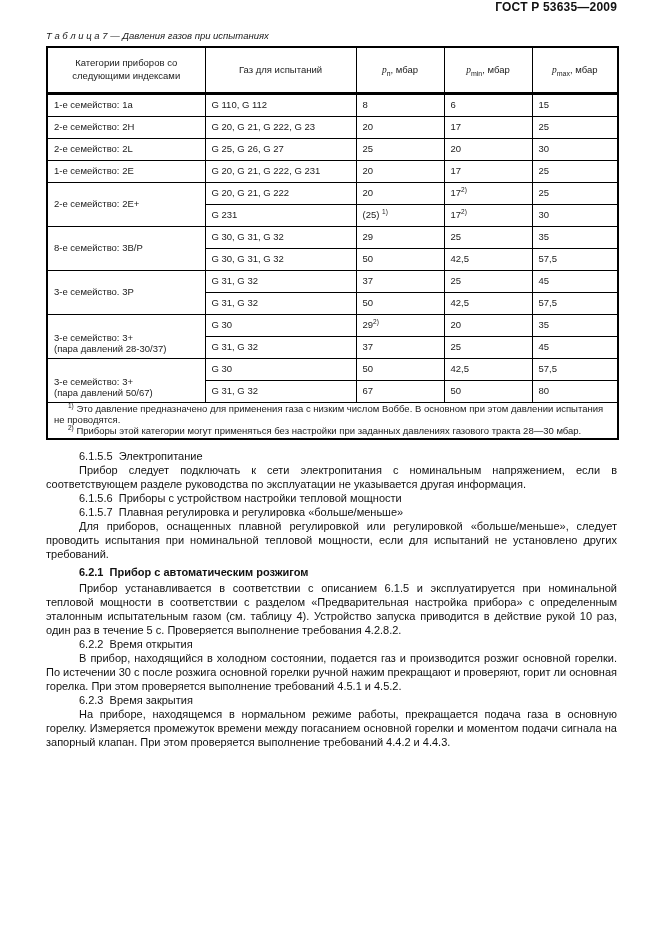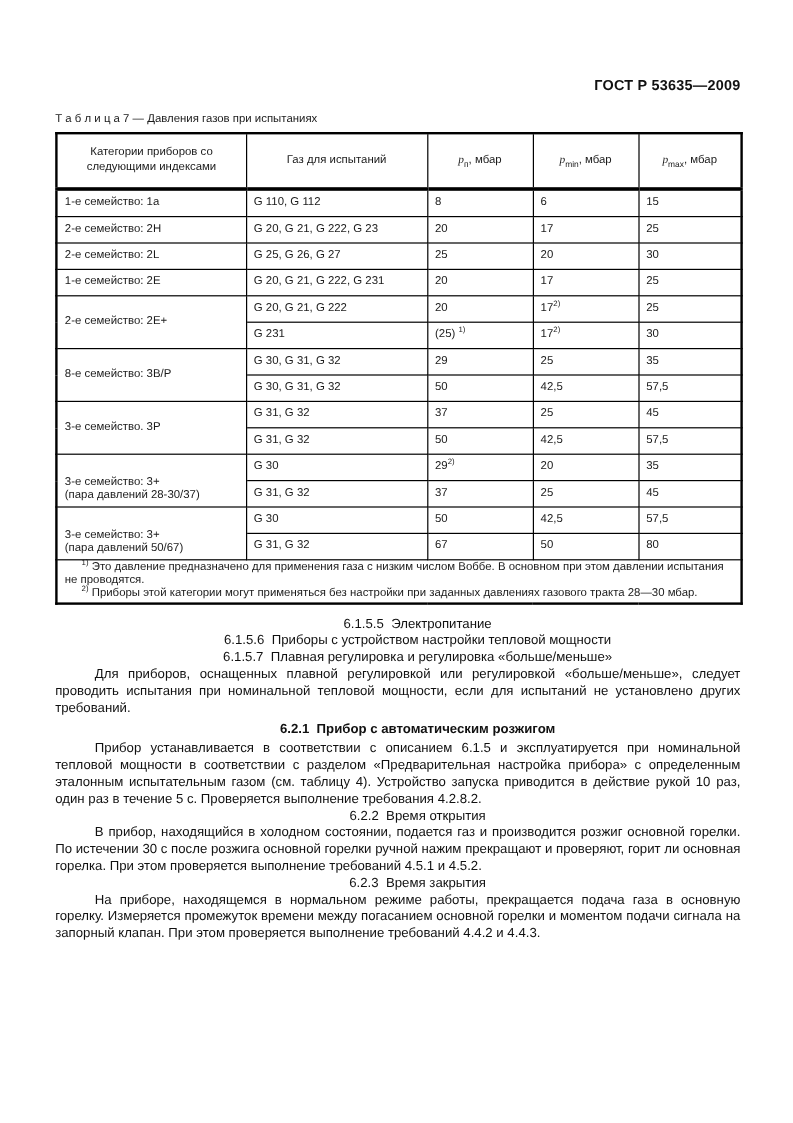--- a/index.html
+++ b/index.html
@@ -5,25 +5,25 @@
   html,body{margin:0;padding:0;background:#ffffff;}
   body{
     width:661px;height:936px;
     font-family:"Liberation Sans","DejaVu Sans",sans-serif;
     color:#111;overflow:hidden;
   }
   .page{position:relative;width:661px;height:936px;background:#fff;}
   .content{margin:0 44px 0 46px;width:571px;}
 
   .std-ref{
-    padding-top:64px;text-align:right;
+    text-align:right;
     font-size:12px;font-weight:bold;letter-spacing:0.2px;
   }
   .tbl-caption{
-    margin-top:16px;font-size:9.5px;color:#1a1a1a;
+    margin-top:16px;font-size:9.5px;color:#1a1a1a;font-style:italic;
   }
 
   table.gas{
     margin-top:5px;border-collapse:collapse;width:571px;
     font-size:9.5px;color:#1a1a1a;table-layout:fixed;
   }
   table.gas{border:2px solid #000;}
   table.gas th, table.gas td{border:1px solid #000;}
   table.gas thead th{
     border-bottom:3px solid #000;
@@ -39,21 +39,21 @@
   .psym{font-style:italic;font-family:"Liberation Serif","DejaVu Serif",serif;}
   table.gas sub{font-size:7px;line-height:0;}
   td.fnotes{
     padding:3px 9px 6px 9px;font-size:9.5px;line-height:1.32;
     border-top:1px solid #000;
   }
   .fn{text-indent:14px;}
   .fn sup{font-size:6.5px;}
 
   .sections{margin-top:9px;font-size:11px;line-height:14px;color:#111;}
-  .sec-h{text-indent:33px;white-space:pre-wrap;margin:0;text-align:center;}
+  .sec-h{text-indent:33px;white-space:pre-wrap;margin:0;}
   .sec-h.bold{font-weight:bold;margin-top:4px;margin-bottom:2px;}
   .sec-p{text-indent:33px;text-align:justify;margin:0;}
 
   .page-num{margin-top:9px;text-align:right;padding-right:30px;font-size:11px;}
 </style>
 </head>
 <body>
 
 <div class="page">
   <div class="content">
@@ -181,20 +181,21 @@
           <td class="fnotes" colspan="5">
               <div class="fn"><sup>1)</sup>&nbsp;Это давление предназначено для применения газа с низким числом Воббе. В основном при этом давлении испытания не проводятся.</div>
               <div class="fn"><sup>2)</sup>&nbsp;Приборы этой категории могут применяться без настройки при заданных давлениях газового тракта 28—30 мбар.</div>
             </td>
         </tr>
       </tbody>
     </table>
 
     <div class="sections">
         <div class="sec-h">6.1.5.5  Электропитание</div>
+        <div class="sec-p">Прибор следует подключать к сети электропитания с номинальным напряжением, если в соответствующем разделе руководства по эксплуатации не указывается другая информация.</div>
         <div class="sec-h">6.1.5.6  Приборы с устройством настройки тепловой мощности</div>
         <div class="sec-h">6.1.5.7  Плавная регулировка и регулировка «больше/меньше»</div>
         <div class="sec-p">Для приборов, оснащенных плавной регулировкой или регулировкой «больше/меньше», следует проводить испытания при номинальной тепловой мощности, если для испытаний не установлено других требований.</div>
         <div class="sec-h bold">6.2.1  Прибор с автоматическим розжигом</div>
         <div class="sec-p">Прибор устанавливается в соответствии с описанием 6.1.5 и эксплуатируется при номинальной тепловой мощности в соответствии с разделом «Предварительная настройка прибора» с определенным эталонным испытательным газом (см. таблицу 4). Устройство запуска приводится в действие рукой 10 раз, один раз в течение 5 с. Проверяется выполнение требования 4.2.8.2.</div>
         <div class="sec-h">6.2.2  Время открытия</div>
         <div class="sec-p">В прибор, находящийся в холодном состоянии, подается газ и производится розжиг основной горелки. По истечении 30 с после розжига основной горелки ручной нажим прекращают и проверяют, горит ли основная горелка. При этом проверяется выполнение требований 4.5.1 и 4.5.2.</div>
         <div class="sec-h">6.2.3  Время закрытия</div>
         <div class="sec-p">На приборе, находящемся в нормальном режиме работы, прекращается подача газа в основную горелку. Измеряется промежуток времени между погасанием основной горелки и моментом подачи сигнала на запорный клапан. При этом проверяется выполнение требований 4.4.2 и 4.4.3.</div>
       </div>

